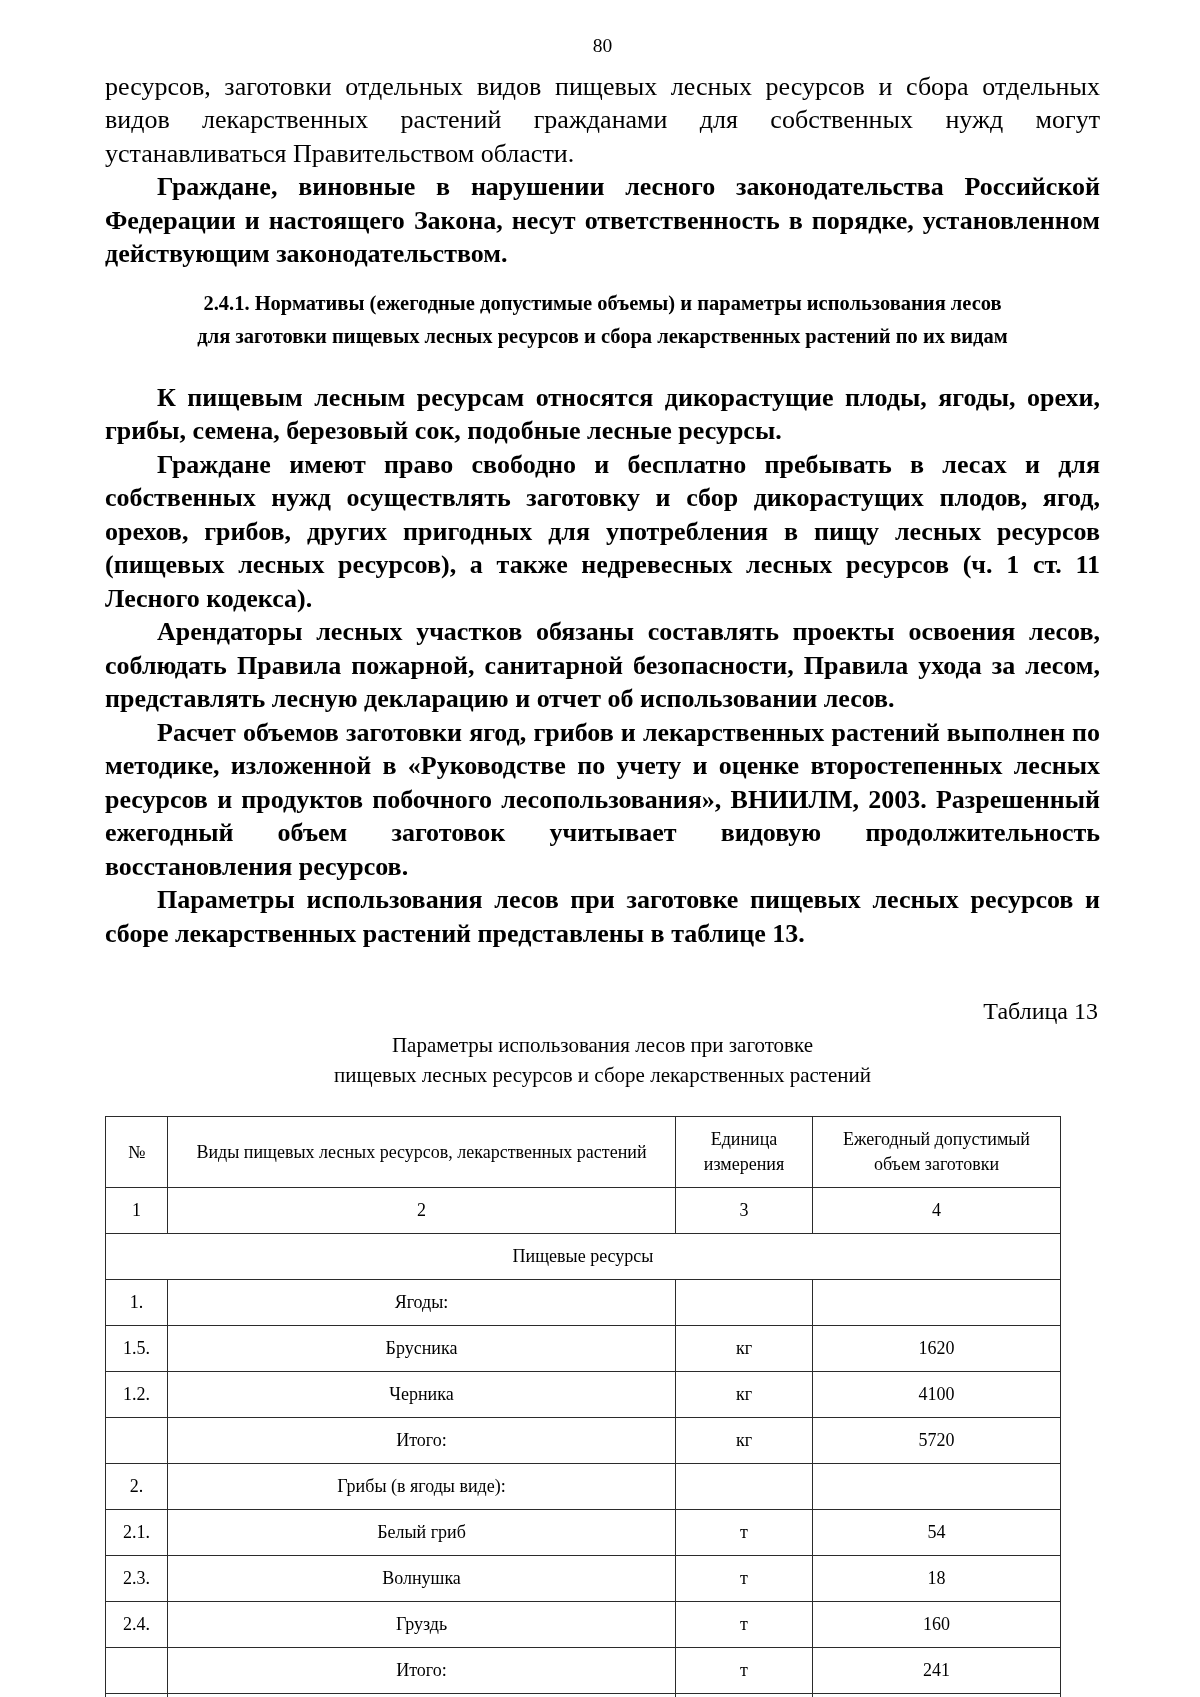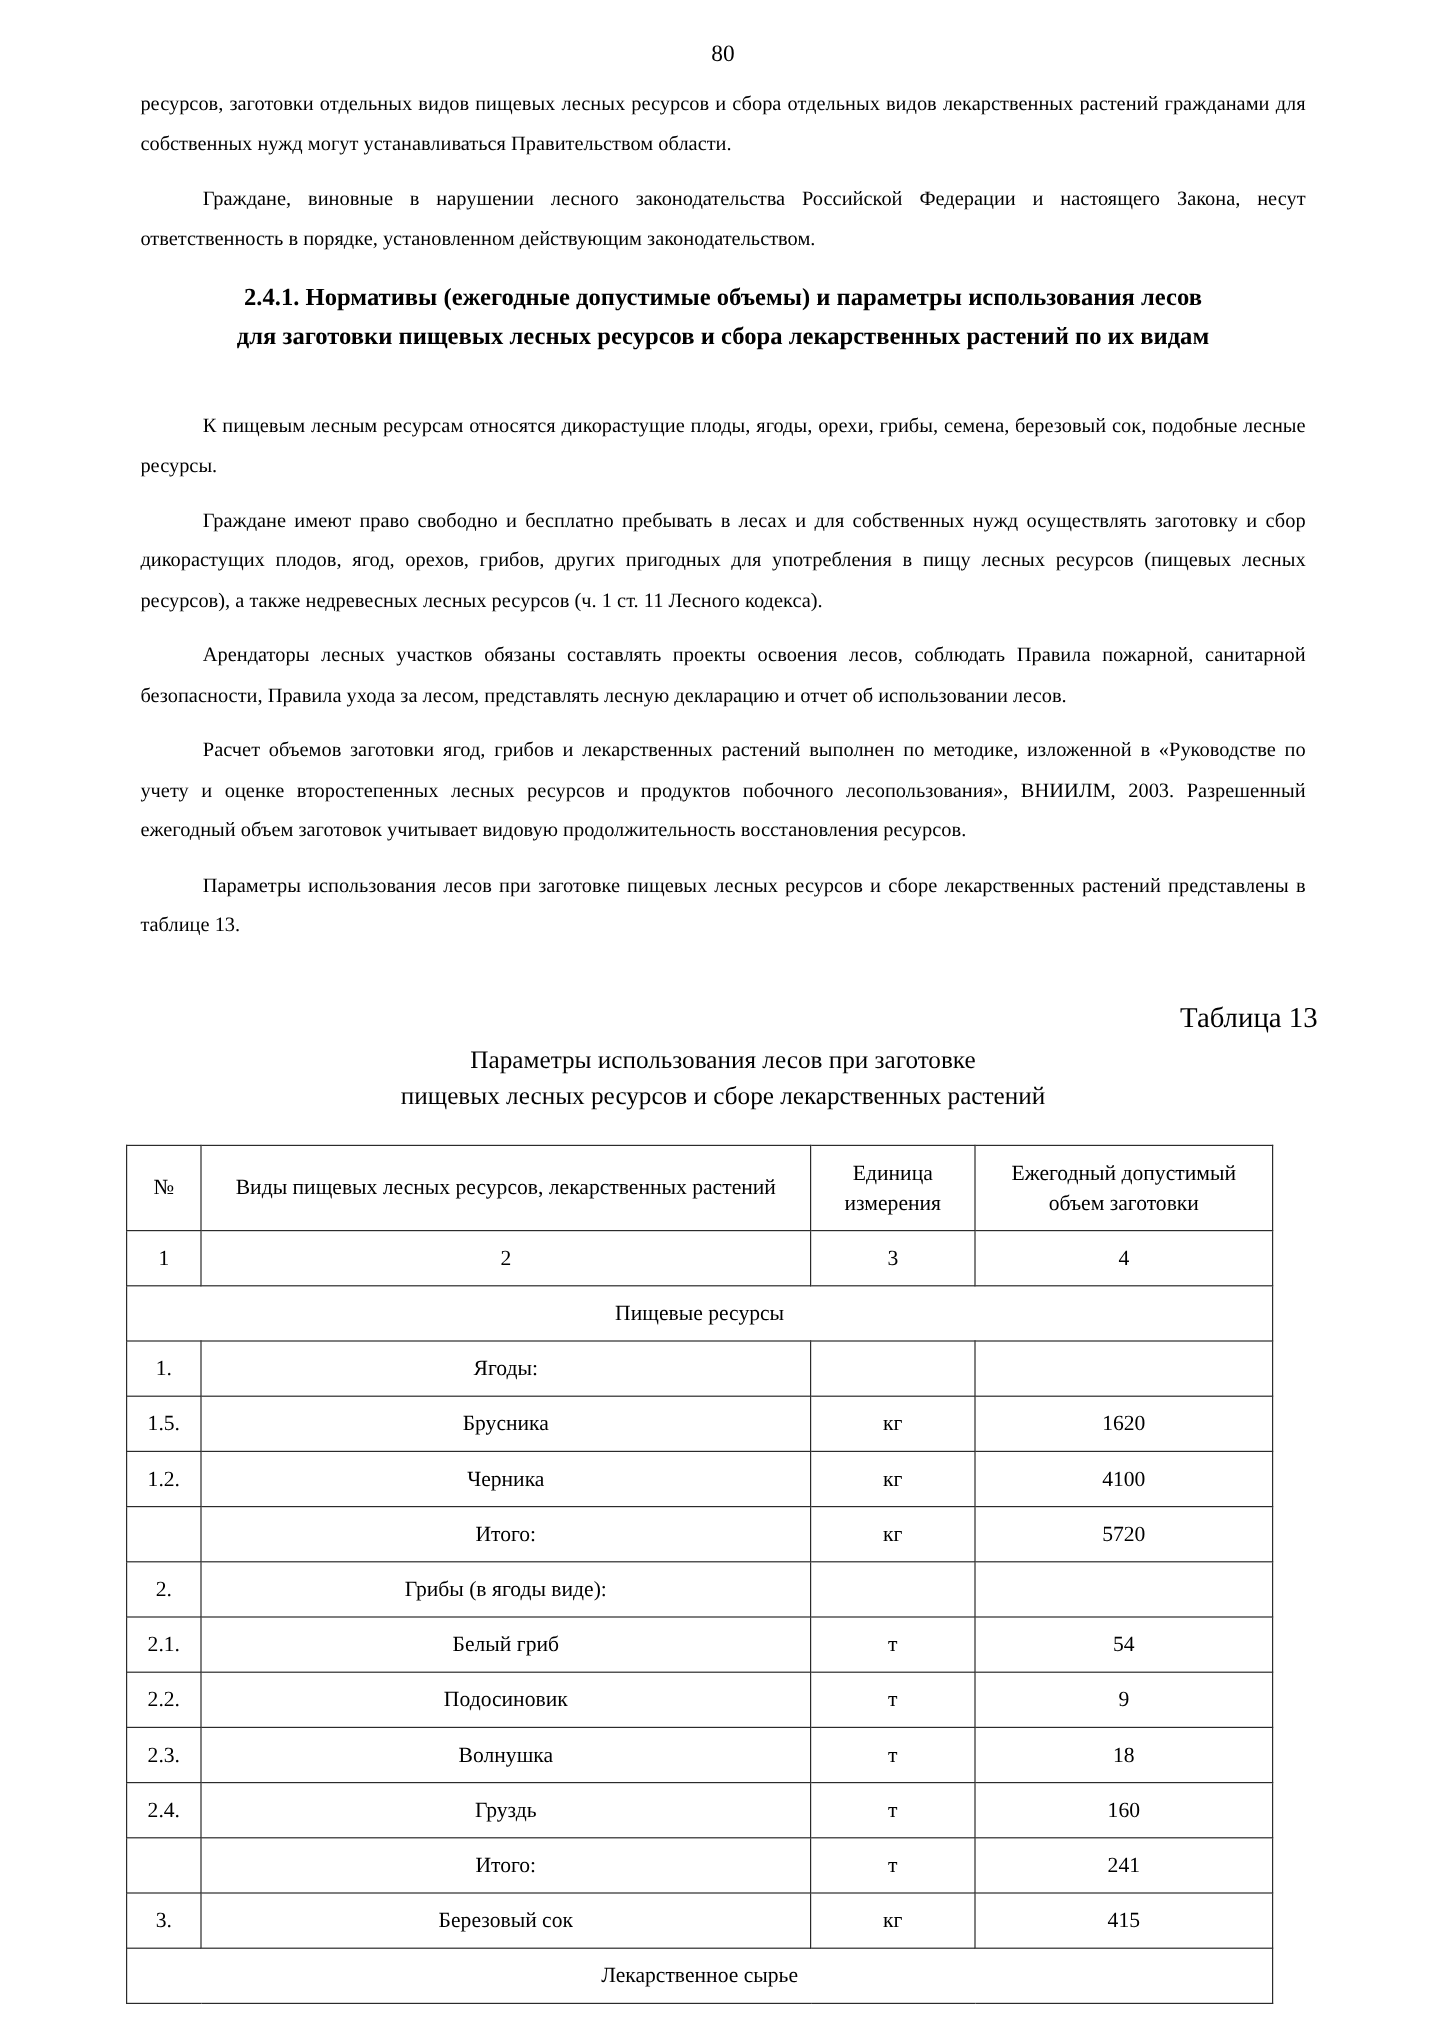--- a/index.html
+++ b/index.html
@@ -23,29 +23,30 @@
     background: #ffffff;
     position: relative;
   }
   .page-number {
     text-align: center;
     font-size: 19.5px;
     line-height: 1.0;
     margin: 6px 0 14px 0;
   }
   p.body-text {
-    margin: 12px;
-    font-size: 17px;
+    margin: 0;
+    font-size: 26px;
     line-height: 33.5px;
     text-align: justify;
     text-justify: inter-word;
     hyphens: none;
   }
   p.body-text.indent {
     text-indent: 52px;
+    font-weight: bold;
   }
   .section-heading {
     margin: 16px 0 0 0;
     font-size: 20.5px;
     font-weight: bold;
     line-height: 33px;
     text-align: center;
     padding: 0 8px;
   }
   .heading-line {
@@ -189,26 +190,20 @@
         <td class="data-cell"></td>
         <td class="data-cell"></td>
       </tr>
       <tr>
         <td class="data-cell">2.1.</td>
         <td class="data-cell">Белый гриб</td>
         <td class="data-cell">т</td>
         <td class="data-cell">54</td>
       </tr>
       <tr>
-        <td class="data-cell">2.2.</td>
-        <td class="data-cell">Подосиновик</td>
-        <td class="data-cell">т</td>
-        <td class="data-cell">9</td>
-      </tr>
-      <tr>
         <td class="data-cell">2.3.</td>
         <td class="data-cell">Волнушка</td>
         <td class="data-cell">т</td>
         <td class="data-cell">18</td>
       </tr>
       <tr>
         <td class="data-cell">2.4.</td>
         <td class="data-cell">Груздь</td>
         <td class="data-cell">т</td>
         <td class="data-cell">160</td>

